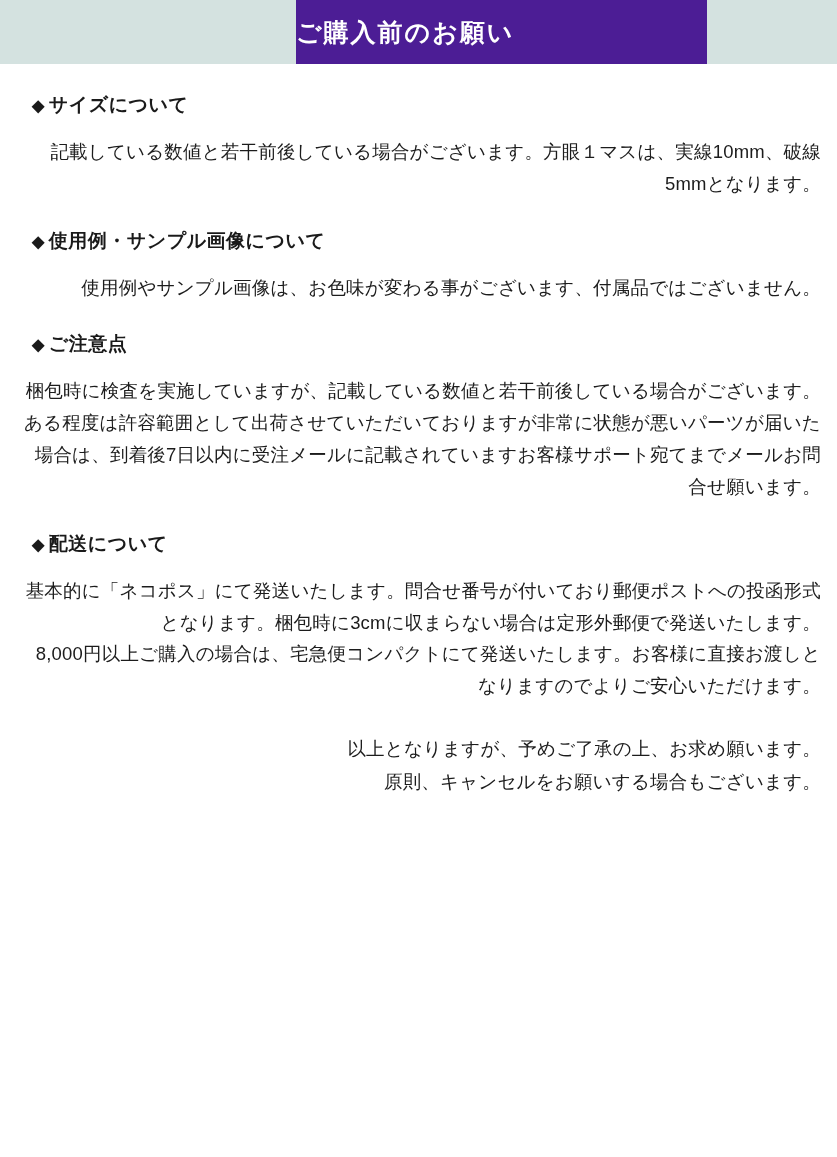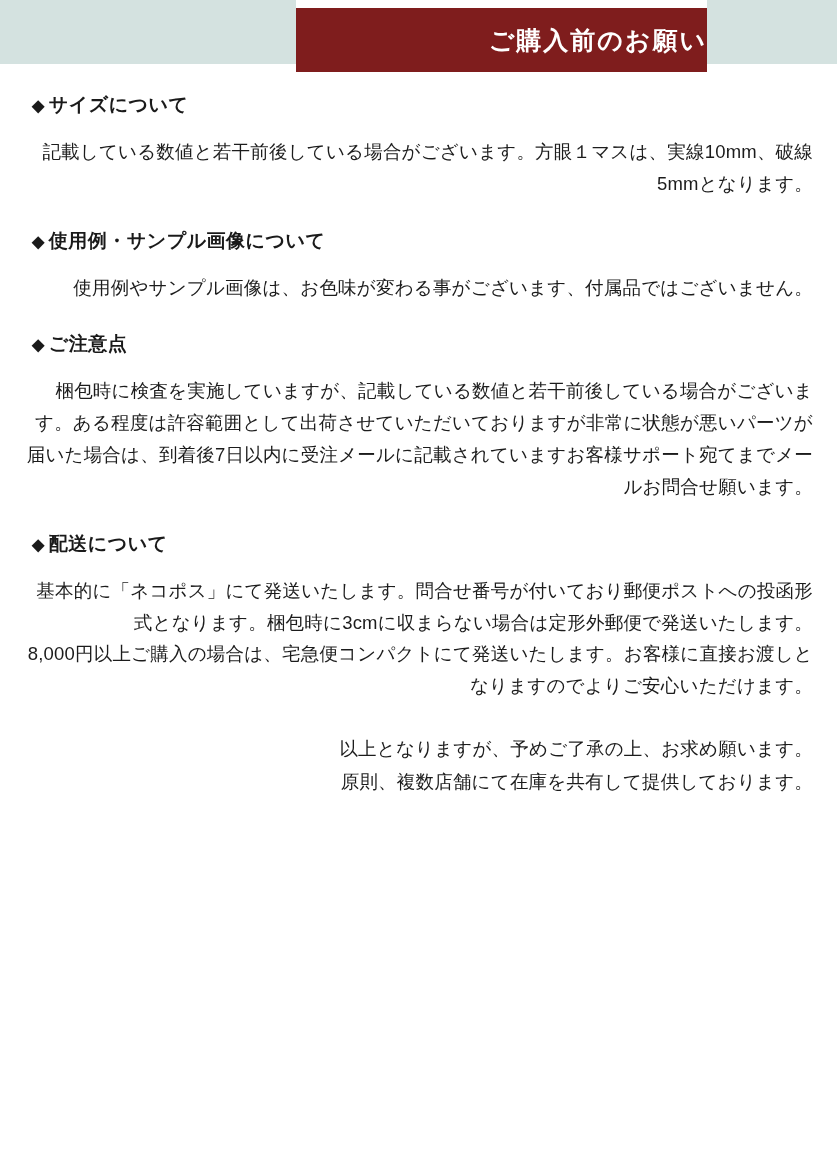--- a/index.html
+++ b/index.html
@@ -32,27 +32,27 @@
     position: absolute;
     left: 0;
     top: 0;
     width: 296px;
     height: 64px;
     background: #d4e2e0;
   }
   .header-center {
     position: absolute;
     left: 296px;
-    top: 8px;
+    top: 0;
     width: 411px;
     height: 64px;
-    background: #7f1d1d;
+    background: #4c1d95;
     display: flex;
     align-items: center;
-    justify-content: flex-end;
+    justify-content: flex-start;
   }
   .header-title {
     color: #ffffff;
     font-size: 25px;
     font-weight: bold;
     letter-spacing: 2px;
     line-height: 1;
   }
   .header-right {
     position: absolute;
@@ -60,21 +60,21 @@
     top: 0;
     width: 130px;
     height: 64px;
     background: #d4e2e0;
   }
   .content {
     position: absolute;
     left: 0;
     top: 64px;
     width: 837px;
-    padding: 0 24px 0 18px;
+    padding: 0 16px 0 18px;
     box-sizing: border-box;
   }
   .section {
     margin: 0;
   }
   .sec-heading {
     font-size: 19px;
     font-weight: bold;
     color: #1a1a1a;
     padding-left: 14px;
@@ -138,17 +138,17 @@
 
 
     <div class="section">
       <div class="sec-heading"><span class="dia">◆</span><span>配送について</span></div>
       <p class="para">基本的に「ネコポス」にて発送いたします。問合せ番号が付いており郵便ポストへの投函形式となります。梱包時に3cmに収まらない場合は定形外郵便で発送いたします。</p>
       <p class="para">8,000円以上ご購入の場合は、宅急便コンパクトにて発送いたします。お客様に直接お渡しとなりますのでよりご安心いただけます。</p>
     </div>
 
     <div class="closing">
       <p class="para">以上となりますが、予めご了承の上、お求め願います。</p>
-      <p class="para">原則、複数店舗にて在庫を共有して提供しております。</p>
+      <p class="para">原則、キャンセルをお願いする場合もございます。</p>
     </div>
 
   </div>
 </div>
 
 </body></html>

